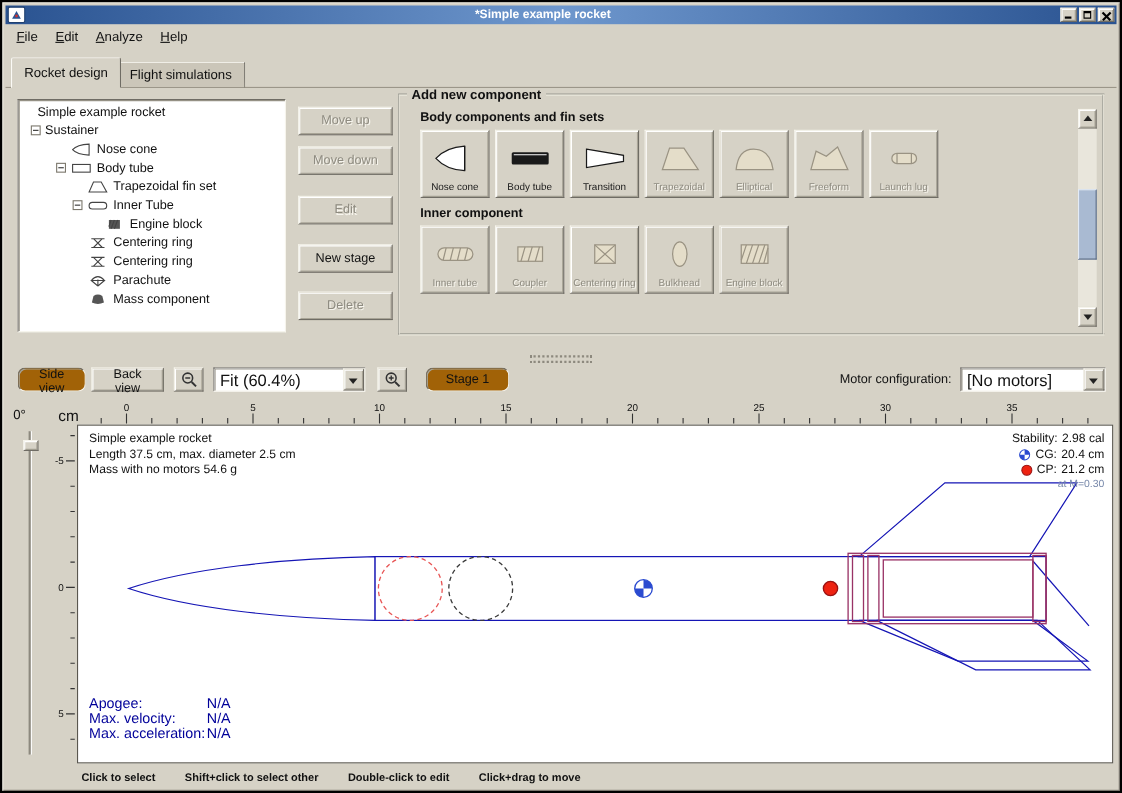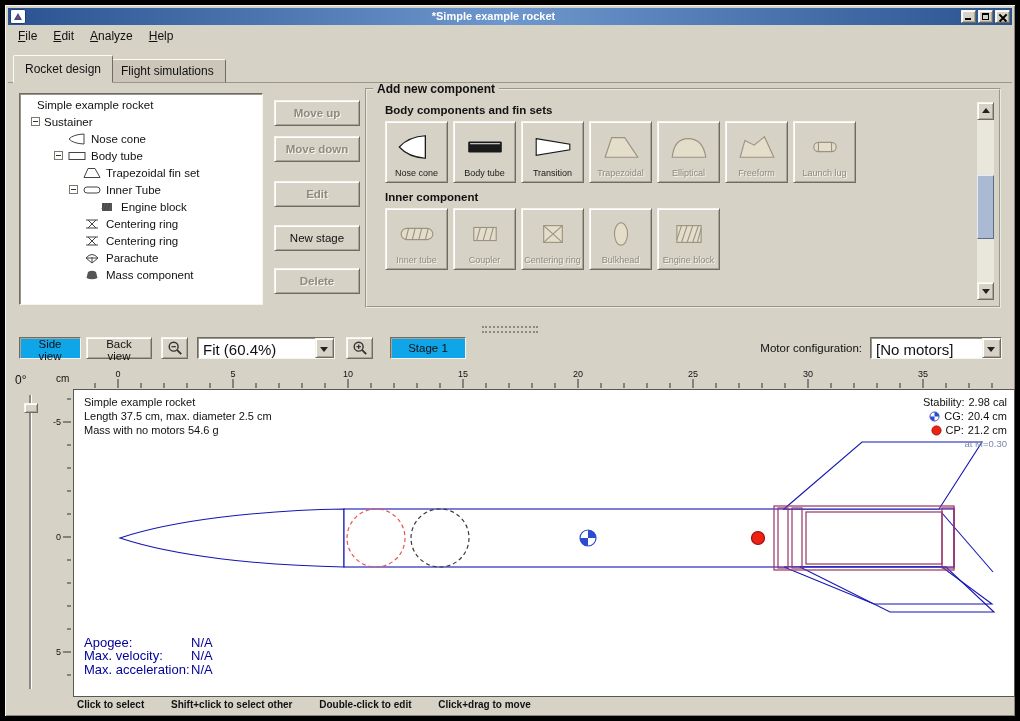--- a/index.html
+++ b/index.html
@@ -1,23 +1,23 @@
 <!DOCTYPE html>
 <html style="--titlebar-left: #2a5391; --titlebar-mid: #6e97cd; --rocket: #1515b5; --inner: #993366; --parachute: #e85555; --mass: #3a3a3a; --cg: #2b4bd0; --cp: #ee2211; --cp-edge: #991111; --flight-text: #000099; --mach-text: #7788aa;"><head>
 <meta charset="utf-8">
 <style>
   html,body{margin:0;padding:0;background:#808080;font-family:"Liberation Sans","DejaVu Sans",sans-serif;}
   .window{position:relative;width:1020px;height:721px;box-sizing:border-box;background:#d6d2c6;
-    border:5px solid #000000;box-shadow:inset 1px 1px 0 #f6f4ec, inset -1px -1px 0 #8a867c;overflow:hidden;}
+    border:2px solid #000000;box-shadow:inset 1px 1px 0 #f6f4ec, inset -1px -1px 0 #8a867c;overflow:hidden;}
   
   .btn3d{background:#d6d2c6;border:1px solid;border-color:#f6f4ec #6f6c64 #6f6c64 #f6f4ec;
     box-shadow:inset 1px 1px 0 #fff, inset -1px -1px 0 #a8a496;}
-  .btn3d.pressed{border-color:#6f6c64 #f6f4ec #f6f4ec #6f6c64;box-shadow:inset 1px 1px 0 #a8a496;background:#0ea5e9;}
+  .btn3d.pressed{border-color:#6f6c64 #f6f4ec #f6f4ec #6f6c64;box-shadow:inset 1px 1px 0 #a8a496;background:#a16207;border-radius:7px;}
   .sunken{border:1px solid;border-color:#6f6c64 #f6f4ec #f6f4ec #6f6c64;box-shadow:inset 1px 1px 0 #9a968a;}
-  .disabled-text{color:#8e8b80 !important;text-shadow:1px 1px 0 #f7f5ee;font-weight:bold;}
+  .disabled-text{color:#8e8b80 !important;text-shadow:1px 1px 0 #f7f5ee;}
   
   .titlebar{position:absolute;top:3px;left:3px;right:3px;height:17px;display:flex;align-items:center;padding:0 2px;gap:3px;
     background:linear-gradient(90deg,var(--titlebar-left,#2a5391),var(--titlebar-mid,#6e97cd) 50%,var(--titlebar-left,#2a5391));}
   .app-icon{width:14px;height:13px;background:#fff;border:1px solid #20406f;border-radius:2px;display:flex;align-items:center;justify-content:center;}
   .title-text{flex:1;text-align:center;color:#fff;font-size:11px;font-weight:bold;line-height:15px;
     white-space:nowrap;overflow:hidden;}
   .win-btns{display:flex;gap:2px;}
   .wb{width:15px;height:13px;position:relative;padding:0;cursor:default;}
   .wb-min::after{content:"";position:absolute;left:3px;right:4px;bottom:2px;height:2px;background:#000;}
   .wb-max::after{content:"";position:absolute;left:3px;right:3px;top:2px;bottom:2px;border:1px solid #000;border-top-width:2px;}
@@ -86,21 +86,21 @@
   .combo .combo-text{flex:1;padding:3px 4px 0 5px;font-size:15px;color:#111;white-space:nowrap;overflow:hidden;}
   .combo .combo-arrow{width:17px;position:relative;flex:none;}
   .combo .combo-arrow::after{content:"";position:absolute;left:4px;top:8px;border-left:4px solid transparent;border-right:4px solid transparent;border-top:5px solid #222;}
   .motor-label{right:150px;line-height:22px;color:#111;margin-left:40px;}
   
   .canvas-area{position:absolute;top:358px;left:3px;right:3px;height:338px;}
   .rot-label{position:absolute;left:7px;top:10px;font-size:12px;color:#111;}
   .rot-slider{position:absolute;left:16px;top:32px;bottom:12px;width:12px;}
   .rot-slider::before{content:"";position:absolute;left:5px;top:0;bottom:0;width:2px;background:#8d897e;box-shadow:1px 0 0 #fff;}
   .rot-handle{position:absolute;left:0;top:8px;width:12px;height:8px;}
-  .unit-label{position:absolute;left:48px;top:10px;font-size:10px;color:#111;}
+  .unit-label{position:absolute;left:48px;top:10px;font-size:14px;color:#111;}
   .h-ruler{position:absolute;left:65px;top:6px;width:940px;height:20px;overflow:visible;}
   .v-ruler{position:absolute;left:42px;top:26px;width:22px;height:306px;overflow:visible;}
   .tick{stroke:#333;stroke-width:1;}
   .tick-label{font:9px "Liberation Sans","DejaVu Sans",sans-serif;fill:#111;}
   .canvas{position:absolute;left:65px;top:26px;width:940px;height:306px;background:#fff;border:1px solid #5a574f;box-sizing:content-box;}
   .rocket-svg{position:absolute;left:0;top:0;width:940px;height:306px;}
   .rocket-svg .rfill{stroke:var(--rocket,#1515b5);fill:#fff;stroke-width:1.1;}
   .rocket-svg .rline{stroke:var(--rocket,#1515b5);fill:none;stroke-width:1.1;}
   .rocket-svg .iline{stroke:var(--inner,#993366);fill:none;stroke-width:1.2;}
   .rocket-svg .pdash{stroke:var(--parachute,#e85555);fill:none;stroke-width:1.2;stroke-dasharray:4 3;}

